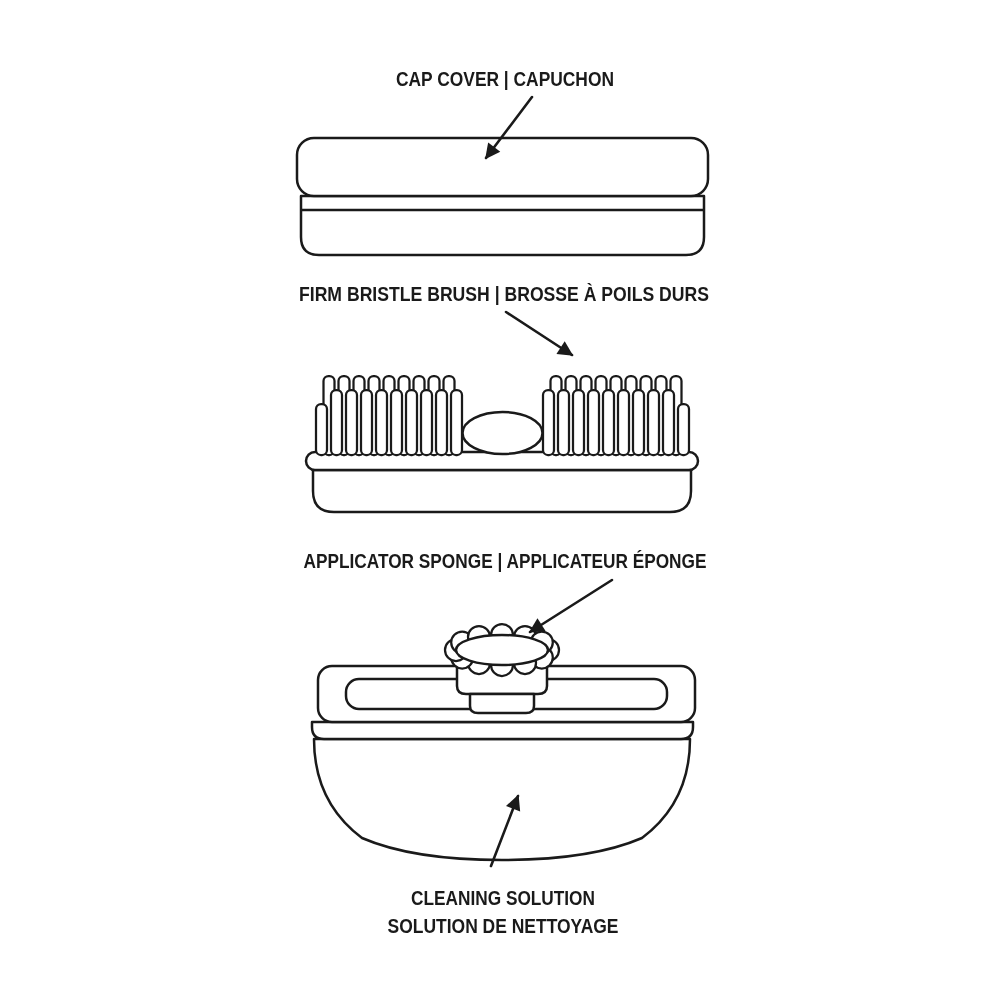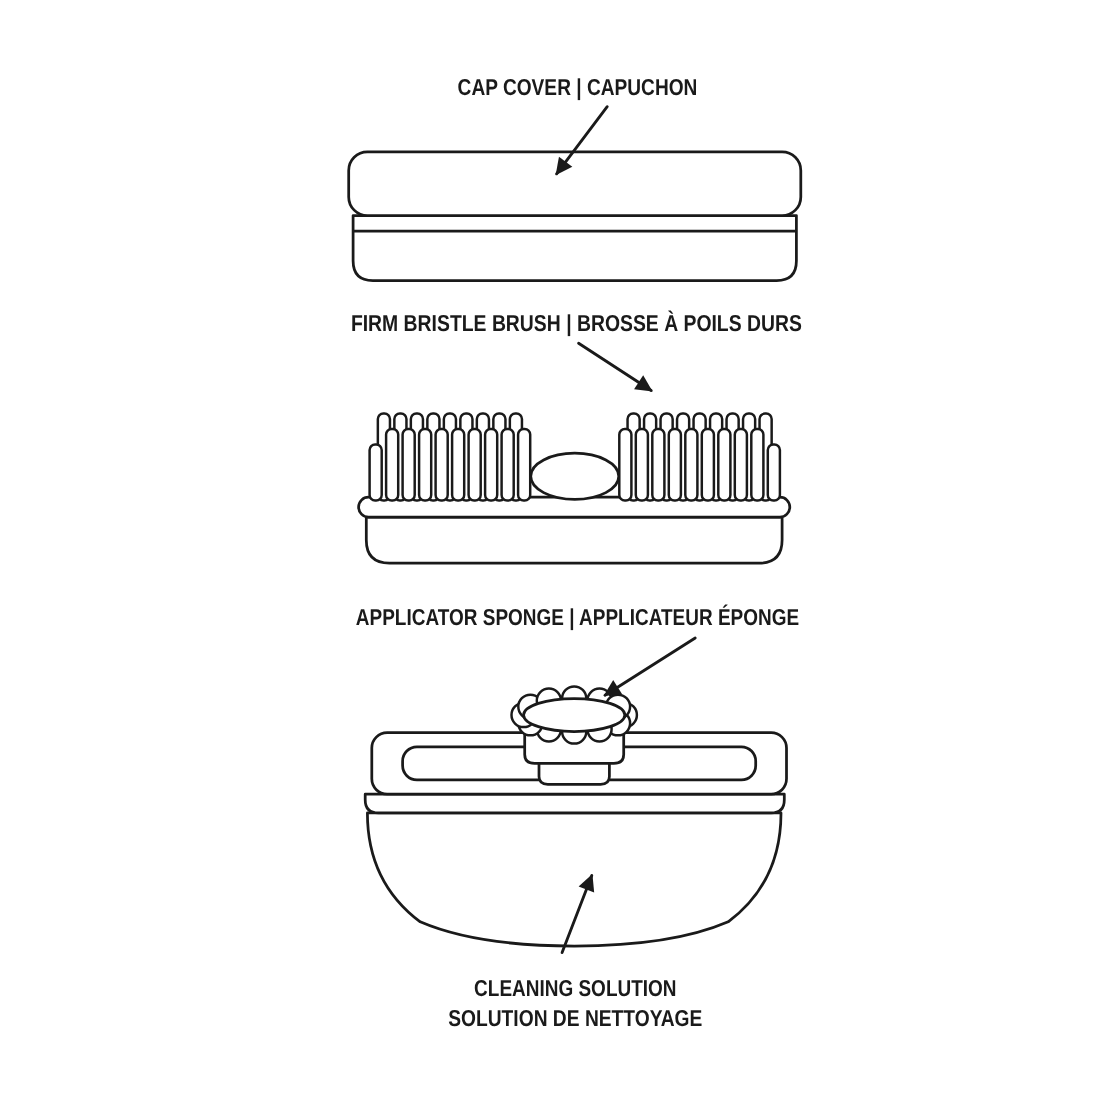--- a/index.html
+++ b/index.html
@@ -1,16 +1,16 @@
 <!DOCTYPE html>
 <html><head>
 <meta charset="utf-8">
 <style>
   html,body{margin:0;padding:0;background:#ffffff;}
-  .canvas{position:relative;width:840px;height:1000px;background:#ffffff;overflow:hidden;margin-left:20px;}
+  .canvas{position:relative;width:840px;height:1000px;background:#ffffff;overflow:hidden;}
   svg{display:block;}
   .shape{fill:#ffffff;stroke:#1a1a1a;stroke-width:2.5;stroke-linejoin:round;}
   .thin{stroke-width:2.25;}
   .nofill{fill:none;stroke:#1a1a1a;stroke-width:2.5;}
   .arrow{fill:none;stroke:#1a1a1a;stroke-width:2.6;stroke-linecap:round;}
   text.lbl{font-family:"Liberation Sans", sans-serif;font-weight:700;font-size:21px;fill:#1a1a1a;}
 </style>
 </head>
 <body>
 

